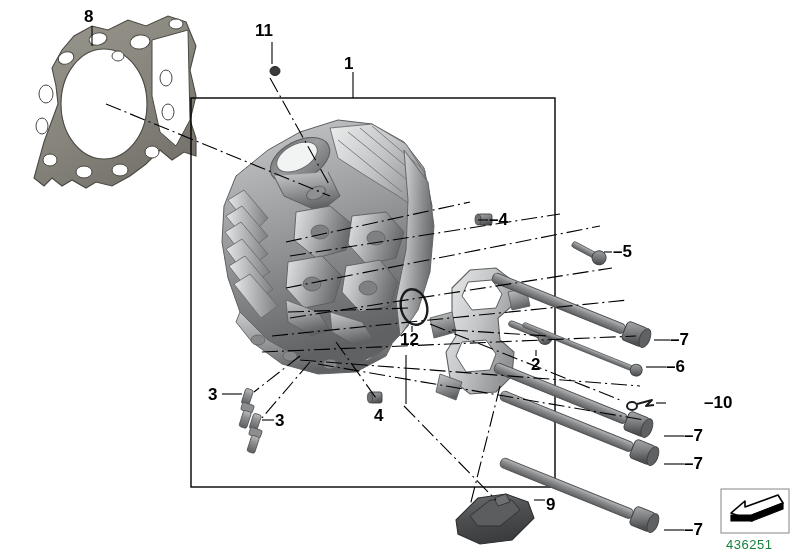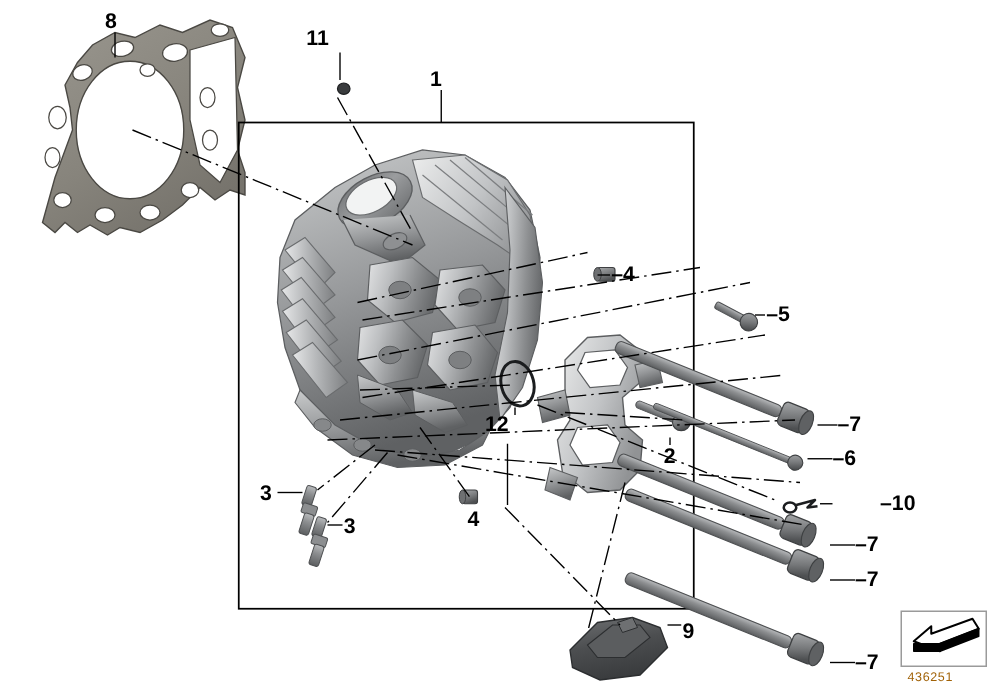--- a/index.html
+++ b/index.html
@@ -27,22 +27,22 @@
     font-family: "Liberation Sans", sans-serif;
     font-weight: bold;
     font-size: 17px;
     color: #000000;
     line-height: 1;
     white-space: nowrap;
   }
   .partno {
     position: absolute;
     font-family: "Liberation Sans", sans-serif;
-    font-size: 10px;
-    color: #a16207;
+    font-size: 13px;
+    color: #15803d;
     letter-spacing: 0.5px;
     white-space: nowrap;
   }
 </style>
 </head>
 <body>
 
 <div id="sheet">
 
   <svg class="diagram" viewBox="0 0 800 560">
@@ -322,32 +322,32 @@
     </g>
 
     <g>
       <rect x="721" y="489" width="68" height="44" fill="#ffffff" stroke="#9a9a9a" stroke-width="1.2"></rect>
       <path d="M 731,513 L 745,501 L 745,507 L 778,495 L 783,503 L 752,515 L 752,521 Z" fill="#ffffff" stroke="#000000" stroke-width="1.6" stroke-linejoin="round"></path>
       <path d="M 731,515 L 752,515 L 783,503 L 783,509 L 752,521 L 731,521 Z" fill="#000000" stroke="#000000" stroke-width="1.2" stroke-linejoin="round"></path>
     </g>
   </svg>
 
   <div class="callout" style="left:344px; top:55px;">1</div>
-  <div class="callout" style="left:245px; top:22px;">11</div>
+  <div class="callout" style="left:255px; top:22px;">11</div>
   <div class="callout" style="left:84px;  top:8px;">8</div>
   <div class="callout" style="left:489px; top:211px;">–4</div>
   <div class="callout" style="left:613px; top:243px;">–5</div>
   <div class="callout" style="left:670px; top:331px;">–7</div>
   <div class="callout" style="left:666px; top:358px;">–6</div>
   <div class="callout" style="left:704px; top:394px;">–10</div>
   <div class="callout" style="left:684px; top:427px;">–7</div>
   <div class="callout" style="left:684px; top:455px;">–7</div>
   <div class="callout" style="left:684px; top:521px;">–7</div>
   <div class="callout" style="left:531px; top:356px;">2</div>
-  <div class="callout" style="left:388px; top:331px;">12</div>
+  <div class="callout" style="left:400px; top:331px;">12</div>
   <div class="callout" style="left:208px; top:386px;">3</div>
   <div class="callout" style="left:275px; top:412px;">3</div>
   <div class="callout" style="left:374px; top:407px;">4</div>
   <div class="callout" style="left:546px; top:496px;">9</div>
 
   <div class="partno" style="left:726px; top:537px;">436251</div>
 
 </div>
 
 </body></html>

